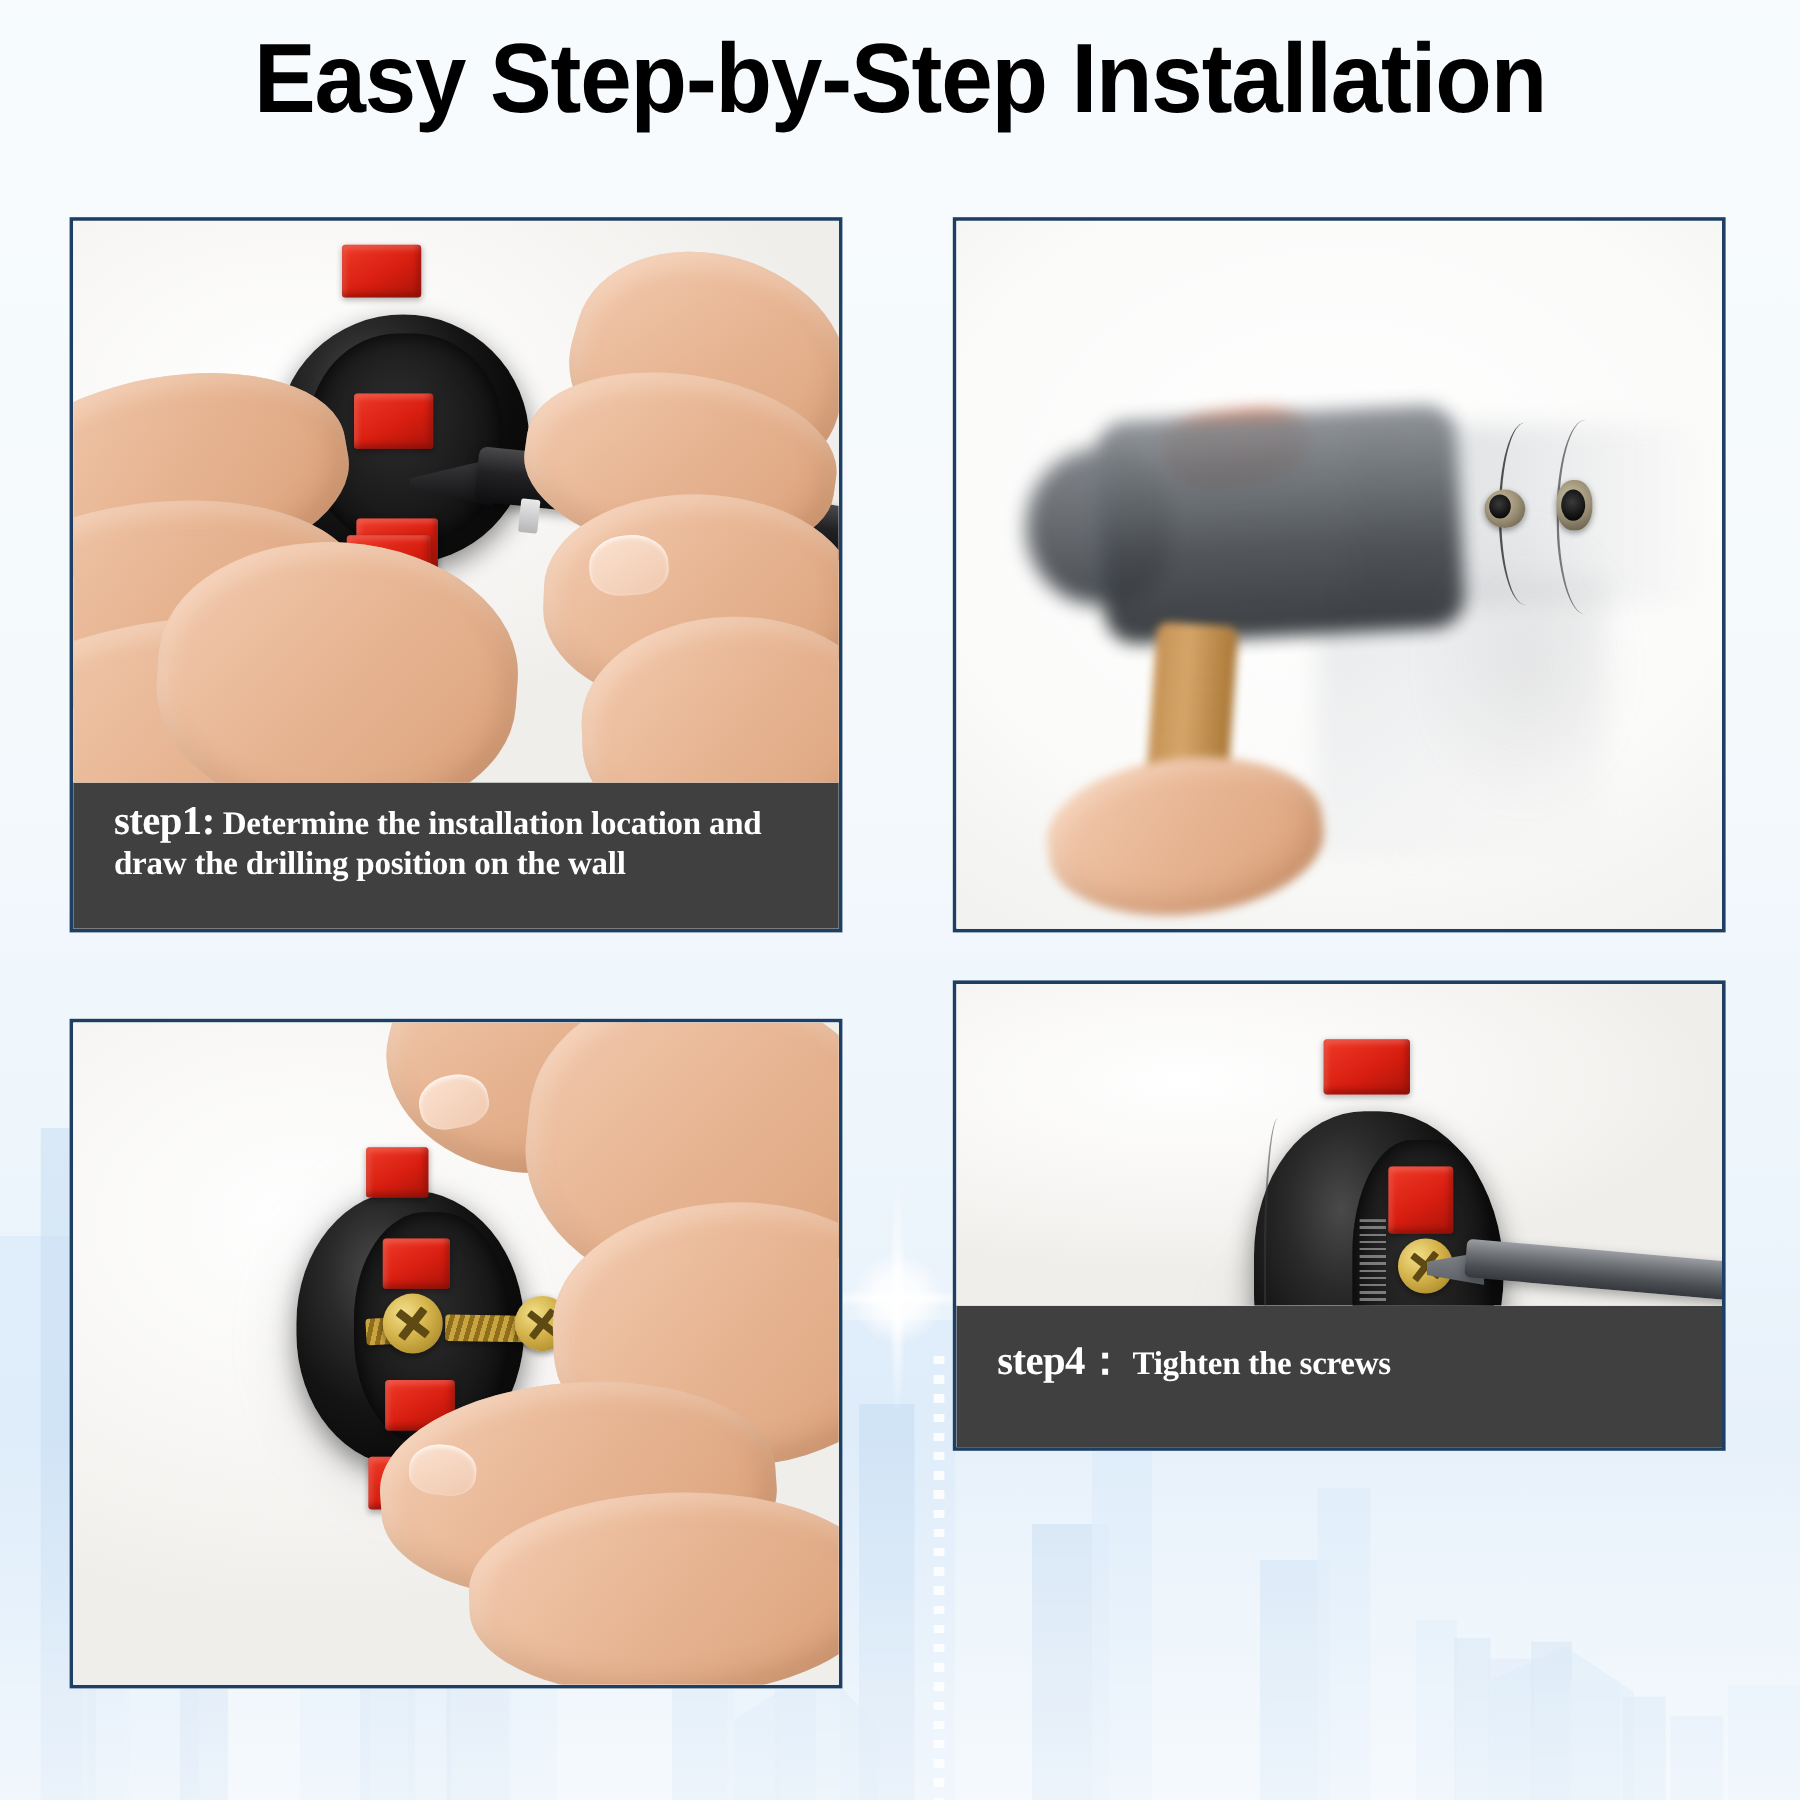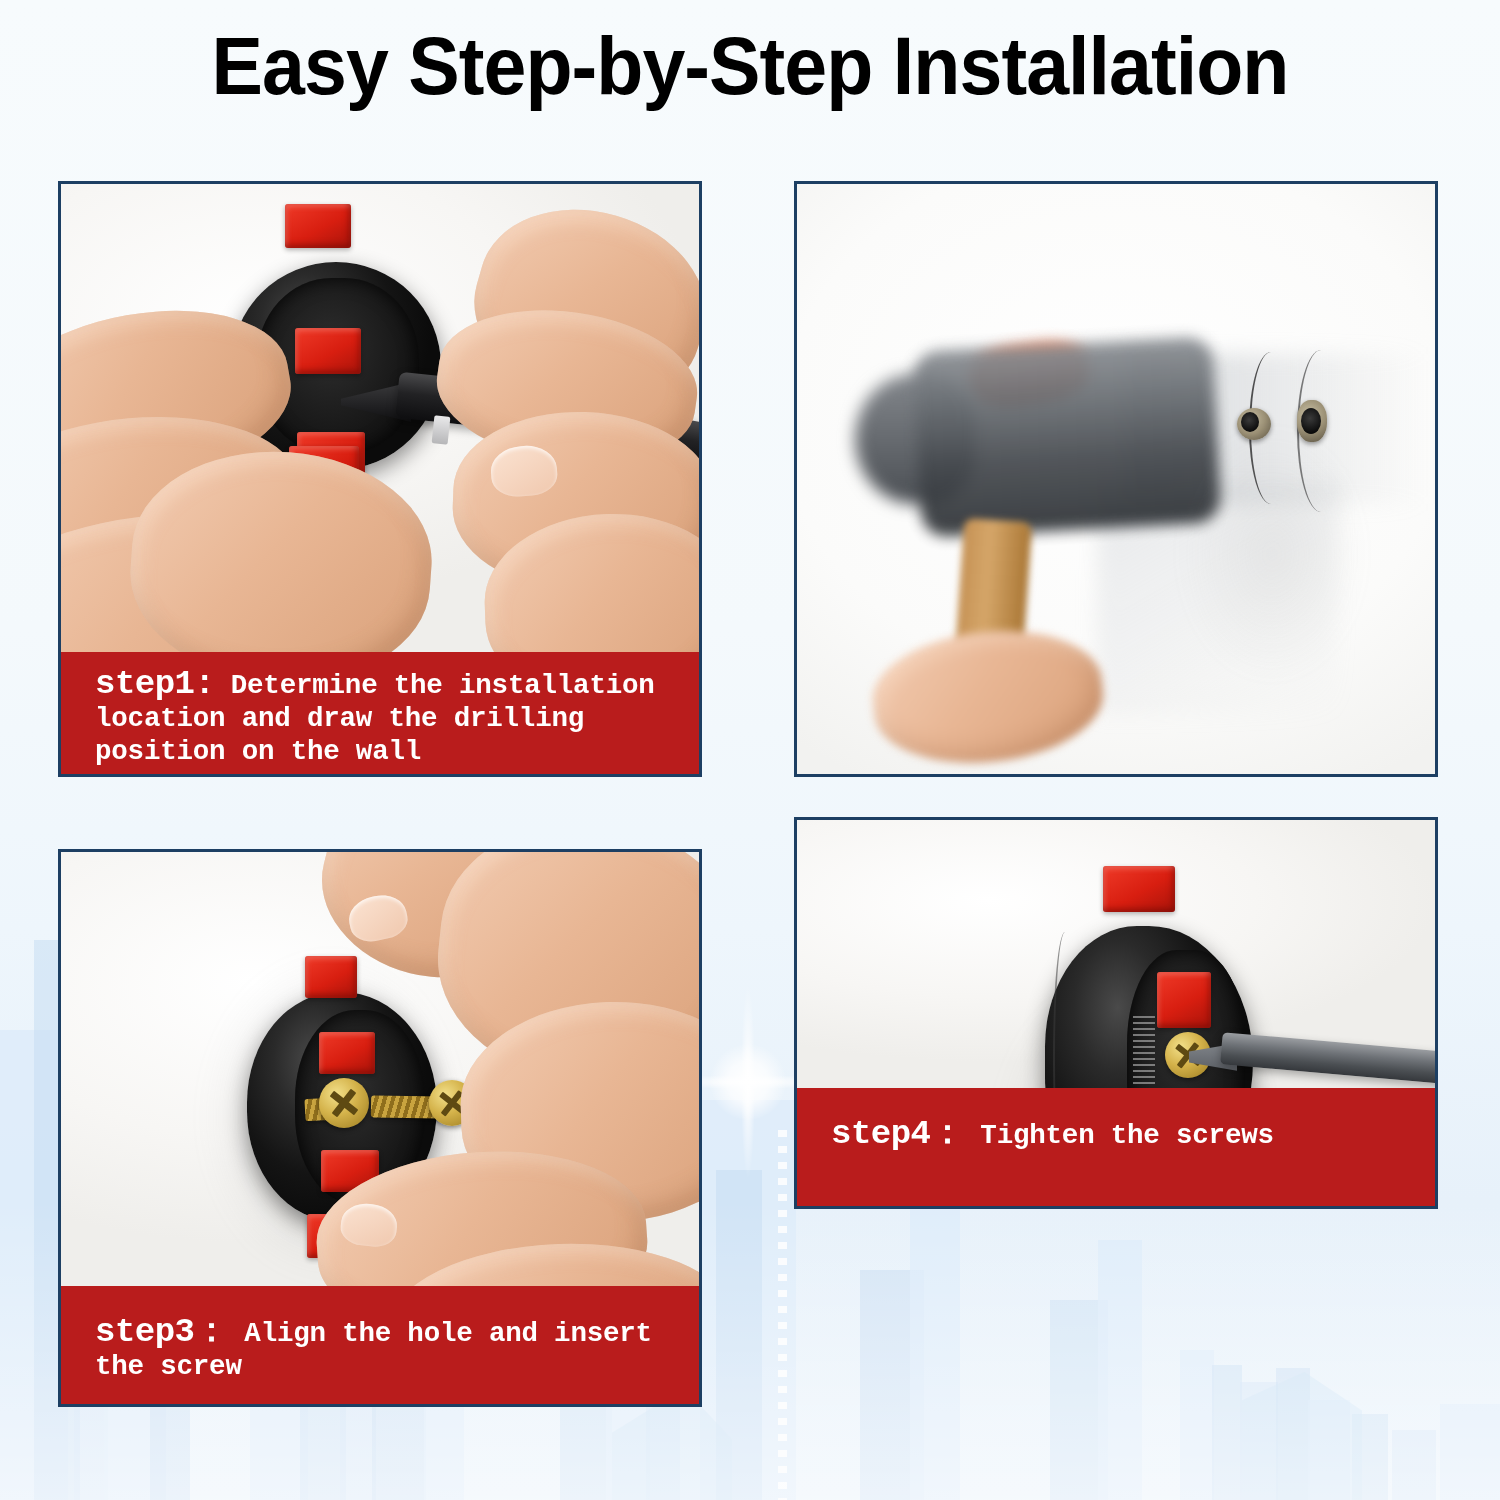--- a/index.html
+++ b/index.html
@@ -122,29 +122,29 @@
   #panel-3 { left: 58px;  top: 849px;  width: 644px; height: 558px; }
   #panel-4 { left: 794px; top: 817px;  width: 644px; height: 392px; }
 
   .photo {
     position: relative;
     flex: 1 1 auto;
     overflow: hidden;
     background: #fbfbfa;
   }
   .caption {
-    background: #b91c1c;
+    background: #404040;
     color: #ffffff;
     box-sizing: border-box;
     padding: 16px 30px 14px 34px;
     font-size: 27.5px;
     line-height: 33px;
     font-weight: 600;
     letter-spacing: -.2px;
-    font-family: Liberation Mono, monospace;
+    font-family: Liberation Serif, serif;
   }
   #panel-1 .caption { height: 122px; }
   #panel-2 .caption { height: 122px; }
   #panel-3 .caption { height: 118px; padding-top: 30px; }
   #panel-4 .caption { height: 118px; padding-top: 30px; }
   .step-label {
     font-size: 34px;
     font-weight: 700;
     letter-spacing: -.5px;
   }
@@ -451,24 +451,20 @@
     <div class="screw-head" style="left:368px; top:228px; width:46px; height:46px;"></div>
     <div class="crack" style="left:412px; top:226px; width:18px; height:38px; border-left-width:3px;"></div>
 
     <div class="finger" style="left:262px; top:-66px;  width:220px; height:190px; transform: rotate(14deg);"></div>
     <div class="finger" style="left:378px; top:-30px;  width:300px; height:260px; transform: rotate(6deg);"></div>
     <div class="nail" style="left:288px; top:44px;   width:58px;  height:44px; transform: rotate(-12deg);"></div>
     <div class="finger" style="left:400px; top:150px;  width:300px; height:220px; transform: rotate(-2deg);"></div>
     <div class="finger" style="left:256px; top:300px;  width:330px; height:180px; transform: rotate(-4deg);"></div>
     <div class="nail" style="left:280px; top:352px;  width:56px;  height:42px; transform: rotate(6deg);"></div>
     <div class="finger" style="left:330px; top:392px;  width:340px; height:170px; transform: rotate(-2deg);"></div>
-  </div>
-  <div class="caption">
-    <span class="step-label">step3：</span>
-    <span class="cap-text">Align the hole and insert the screw</span>
   </div>
 </div>
 
 <div class="panel" id="panel-4">
   <div class="photo">
     <div class="wall"></div>
     <div class="wall-shadow" style="left:198px; top:150px; width:280px; height:320px;"></div>
 
     <div class="jbox" style="left:248px; top:106px; width:208px; height:272px;">
       <div class="jbox-body" style="border-radius:46% 52% 52% 46%;"></div>

